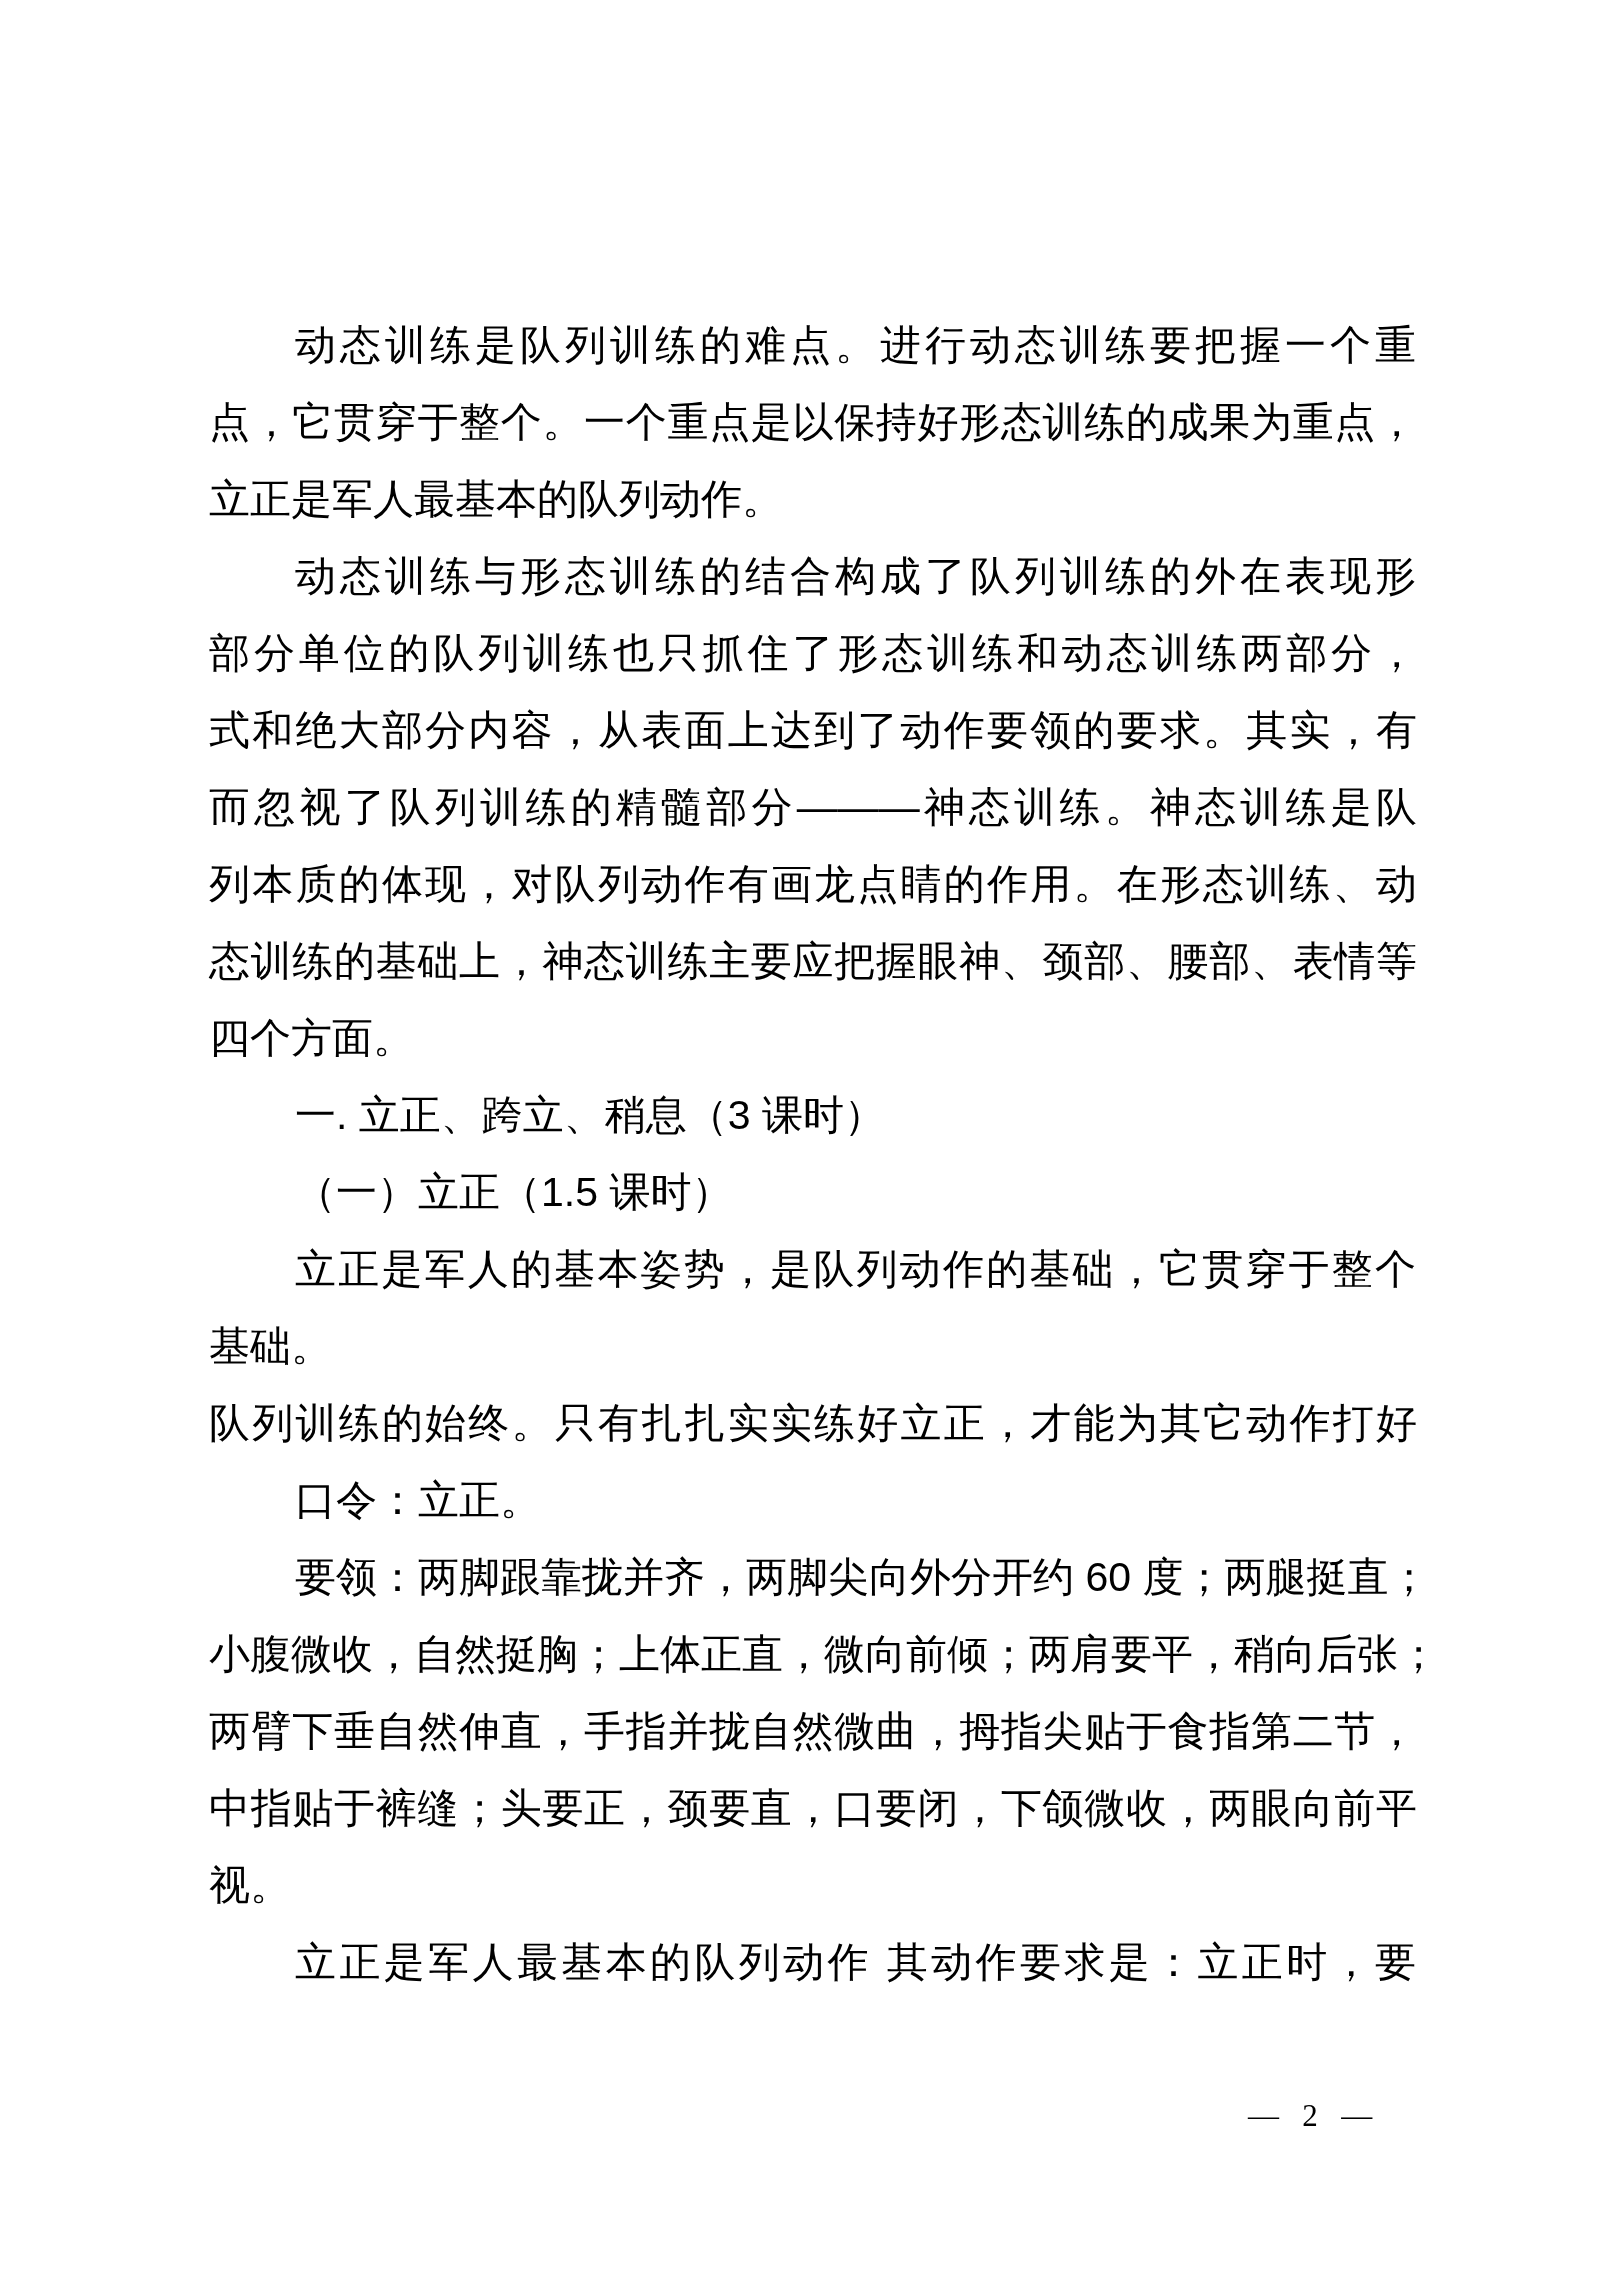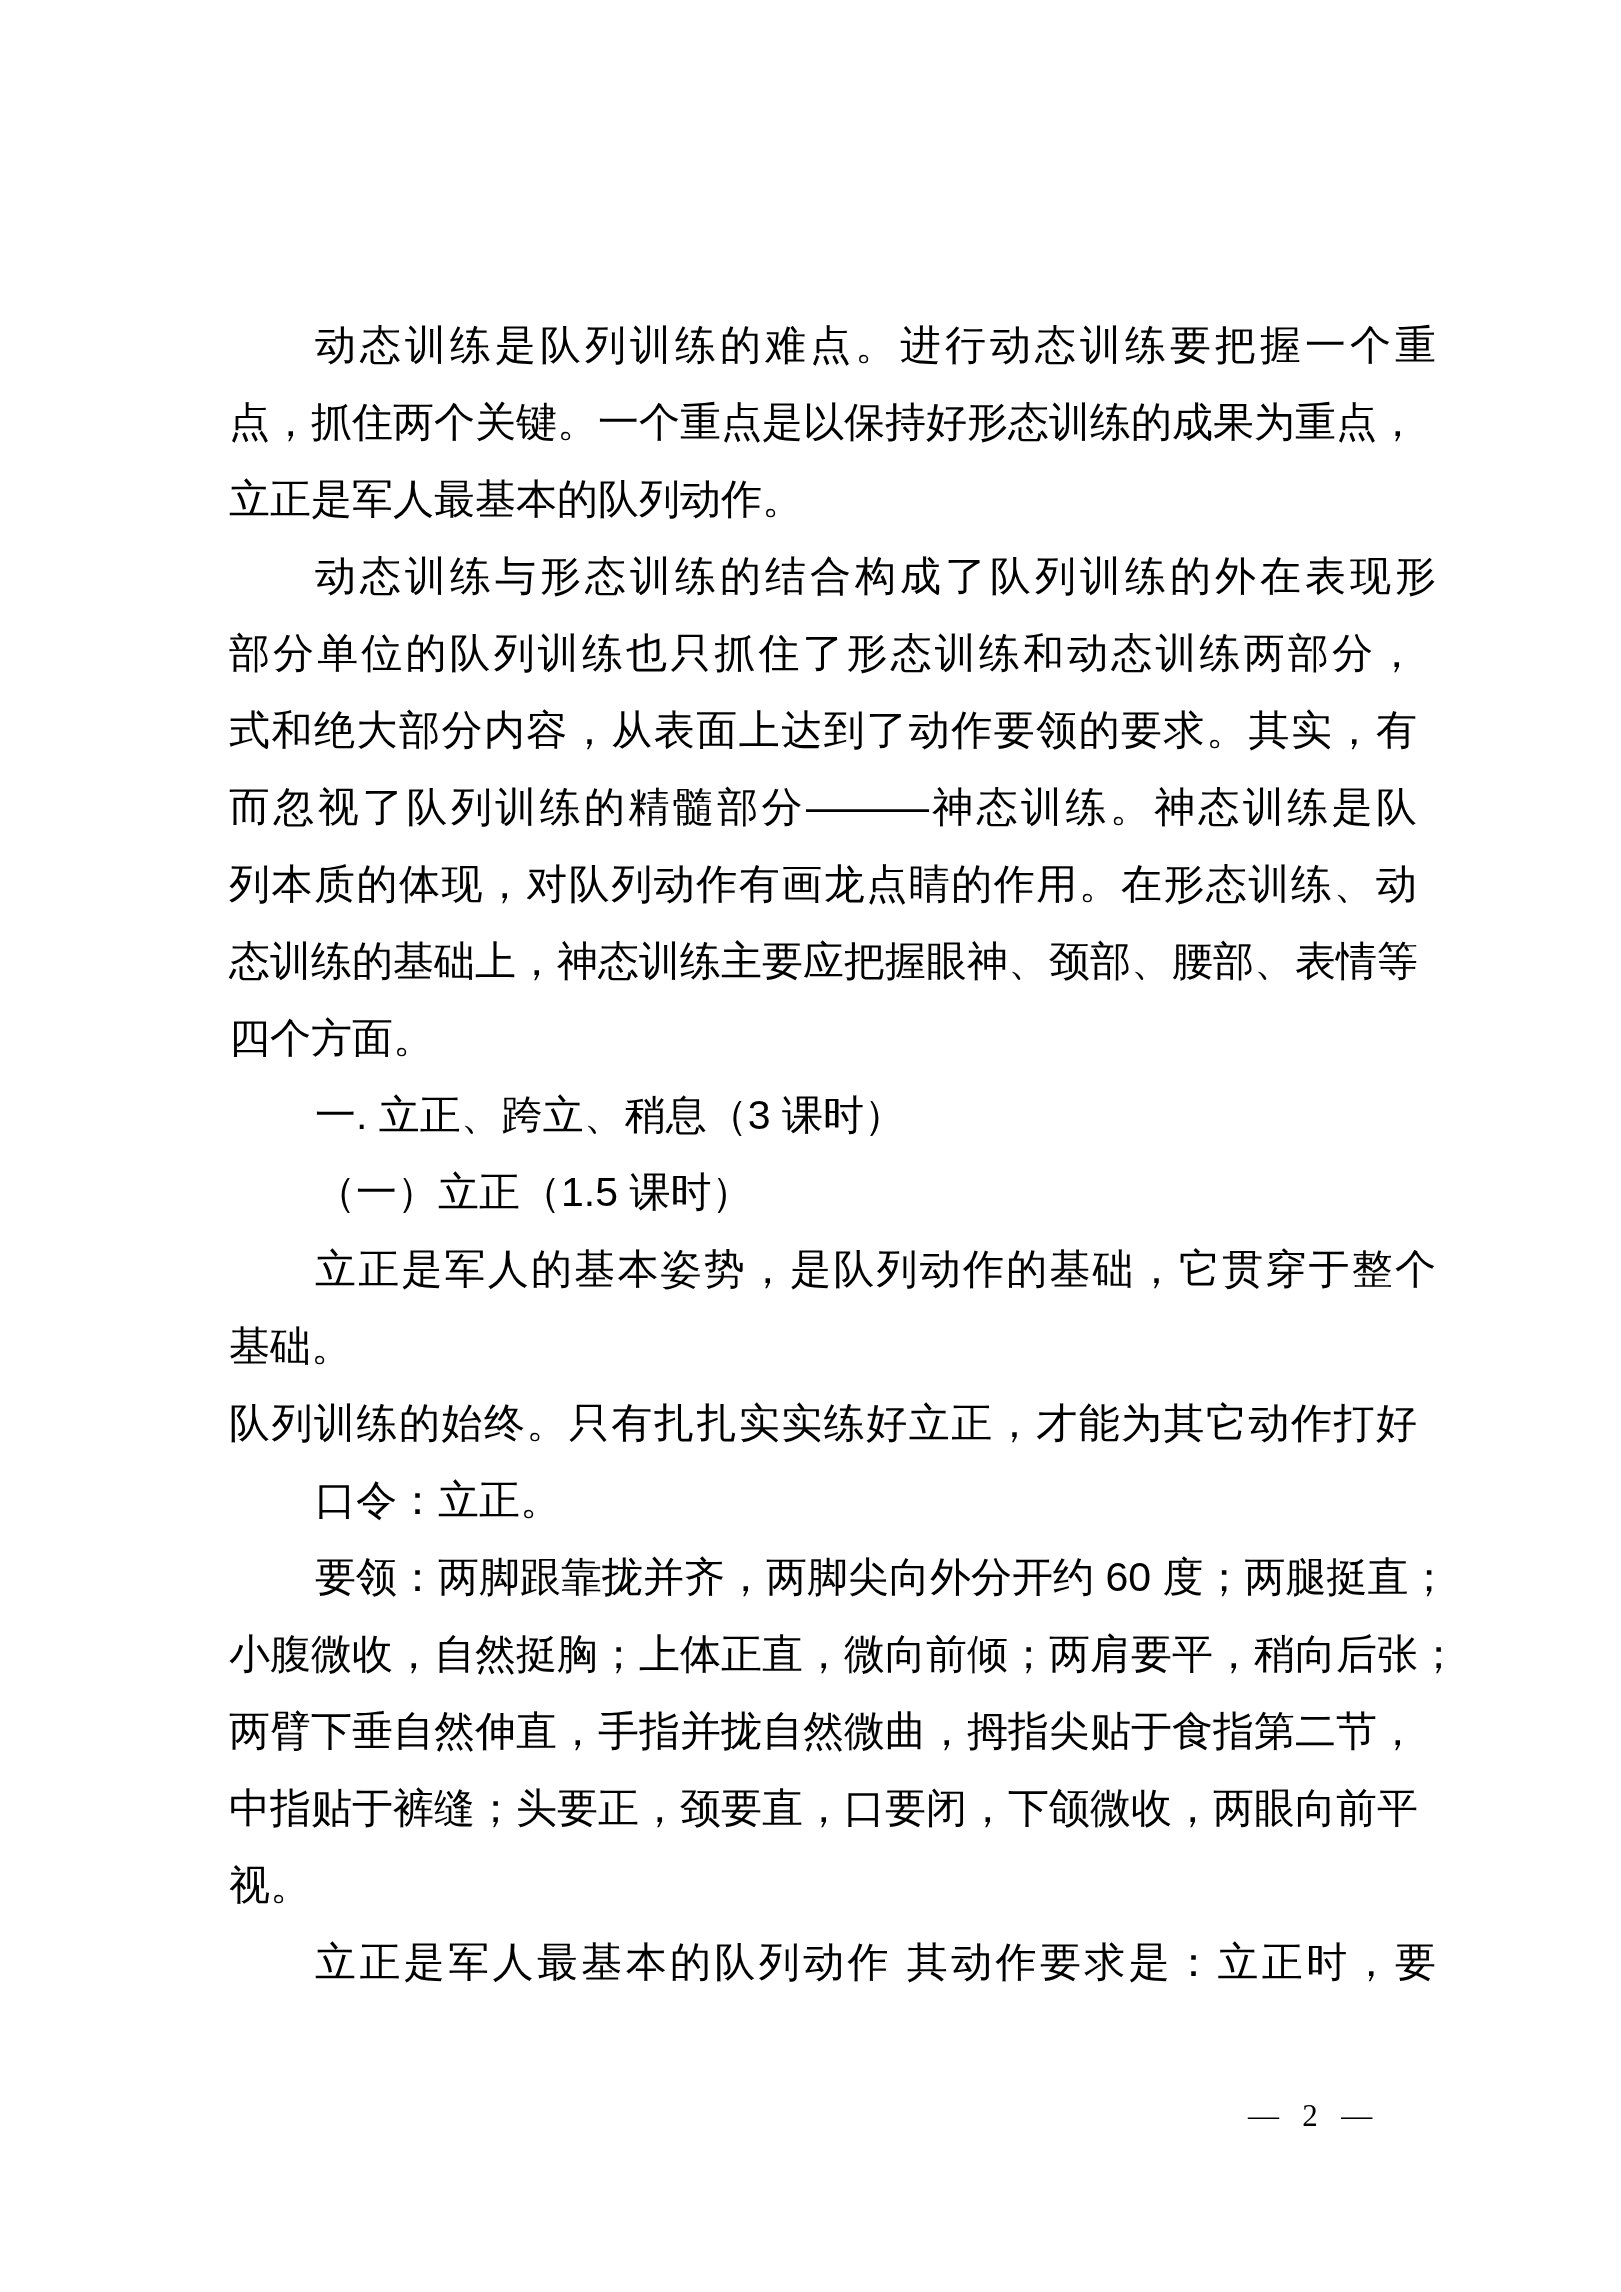--- a/index.html
+++ b/index.html
@@ -23,21 +23,20 @@
     width: 1208px;
     font-size: 41px;
     line-height: 77px;
     color: #000000;
     letter-spacing: 0;
   }
   .line {
     white-space: nowrap;
     text-align: left;
     height: 77px;
-    margin-left: 20px;
   }
   .line.fill {
     text-align: justify;
     text-align-last: justify;
     text-justify: inter-character;
   }
   .line.indent {
     padding-left: 86px;
   }
   .line.indent.fill {
@@ -59,21 +58,21 @@
     letter-spacing: 7.8px;
     white-space: nowrap;
   }
 </style>
 </head>
 <body>
 
 <div class="page">
   <div class="doc-body" id="doc-body">
       <div class="line indent fill">动态训练是队列训练的难点。进行动态训练要把握一个重</div>
-      <div class="line fill">点，抓住两个关键。一个重点是以保持好形态训练的成果为重点，</div>
+      <div class="line fill">点，它贯穿于整个。一个重点是以保持好形态训练的成果为重点，</div>
       <div class="line">立正是军人最基本的队列动作。</div>
       <div class="line indent fill">动态训练与形态训练的结合构成了队列训练的外在表现形</div>
       <div class="line fill">部分单位的队列训练也只抓住了形态训练和动态训练两部分，</div>
       <div class="line fill">式和绝大部分内容，从表面上达到了动作要领的要求。其实，有</div>
       <div class="line fill">而忽视了队列训练的精髓部分———神态训练。神态训练是队</div>
       <div class="line fill">列本质的体现，对队列动作有画龙点睛的作用。在形态训练、动</div>
       <div class="line fill">态训练的基础上，神态训练主要应把握眼神、颈部、腰部、表情等</div>
       <div class="line">四个方面。</div>
       <div class="line indent bold">一. 立正、跨立、稍息（3 课时）</div>
       <div class="line indent">（一）立正（1.5 课时）</div>

